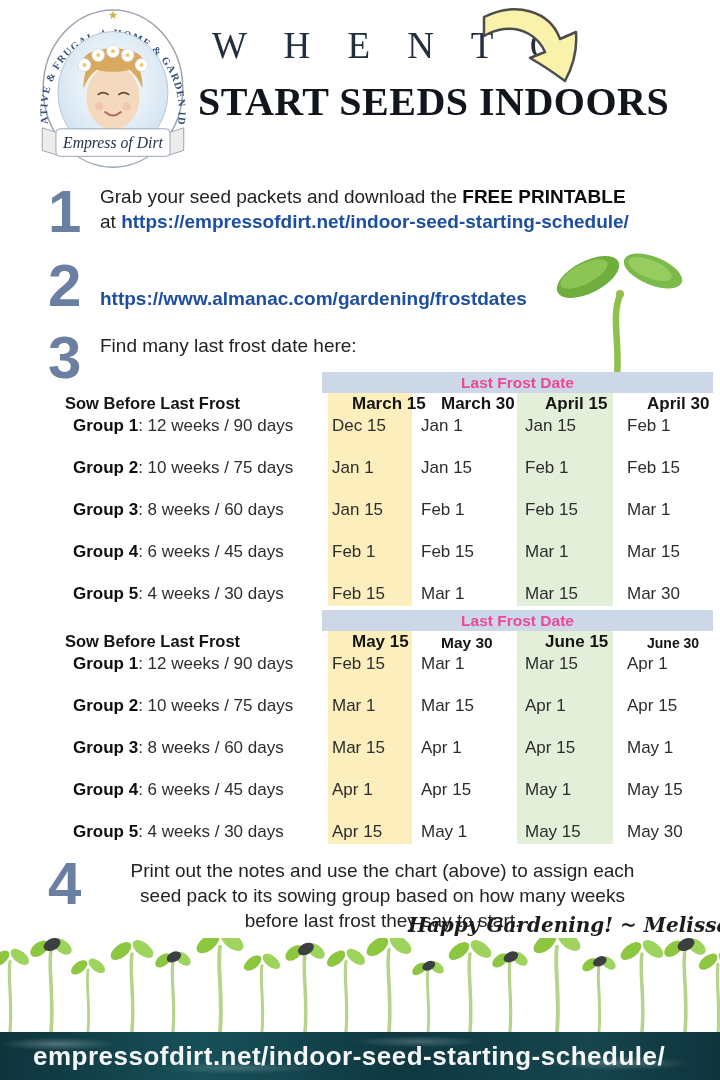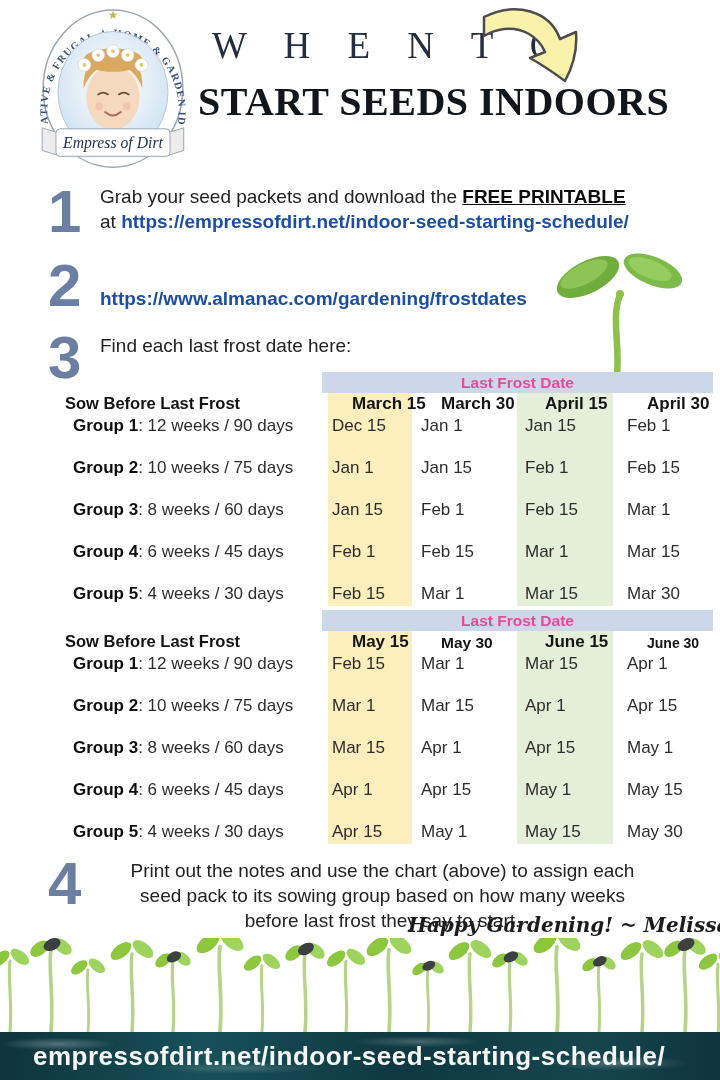--- a/index.html
+++ b/index.html
@@ -14,21 +14,21 @@
           font-weight:bold;font-size:40px;color:#11161c;white-space:nowrap;letter-spacing:.5px;}
   .subtitle{position:absolute;left:200px;top:122px;font-size:37px;color:#8f9093;
             letter-spacing:4px;white-space:nowrap;}
   .arrow{position:absolute;left:468px;top:3px;width:136px;height:88px;}
 
   
   .stepnum{position:absolute;left:48px;font-size:60px;font-weight:bold;color:#6a7fa2;line-height:.92;}
   .n1{top:184px}.n2{top:258px}.n3{top:330px}.n4{top:856px}
   .steptext{position:absolute;left:100px;font-size:19px;line-height:25px;color:#222;}
   .s1{top:184px}.s2{top:261px}.s3{top:333px}.s4{top:858px;width:565px;text-align:center;}
-  .steptext b{color:#0c0c0c;text-decoration:underline;}
+  .steptext b{color:#0c0c0c;}
   .link{color:#1c4fa1;font-weight:bold;text-decoration:none;cursor:pointer;}
 
   .seedling{position:absolute;left:540px;top:238px;width:165px;height:138px;}
 
   
   .ftable{position:absolute;left:60px;width:655px;height:236px;}
   #t1{top:372px}#t2{top:610px}
   .band{position:absolute;}
   .band.blue{left:262px;top:0;width:391px;height:21px;background:#ccd7e8;}
   .band.yellow{left:268px;top:21px;width:84px;height:213px;background:#fceebd;}
@@ -131,21 +131,21 @@
     <span> at </span><a class="link">https://empressofdirt.net/indoor-seed-starting-schedule/</a>
   </div>
 
   <div class="stepnum n2">2</div>
   <div class="steptext s2">
     <br>
     <a class="link">https://www.almanac.com/gardening/frostdates</a>
   </div>
 
   <div class="stepnum n3">3</div>
-  <div class="steptext s3">Find each last frost date here:</div>
+  <div class="steptext s3">Find many last frost date here:</div>
 
   <svg class="seedling" viewBox="0 0 165 136">
     <path d="M 77,136 C 80,104 71,78 80,56" stroke="#8fc04c" stroke-width="6.5" fill="none" stroke-linecap="round"></path>
     <ellipse cx="48" cy="38" rx="34" ry="16" fill="#6fae3c" transform="rotate(-27 48 38)"></ellipse>
     <ellipse cx="44" cy="35" rx="26" ry="10" fill="#8cc455" transform="rotate(-27 44 35)"></ellipse>
     <ellipse cx="113" cy="32" rx="31" ry="14" fill="#7cbb4a" transform="rotate(22 113 32)"></ellipse>
     <ellipse cx="110" cy="30" rx="23" ry="9" fill="#97cc60" transform="rotate(22 110 30)"></ellipse>
     <circle cx="80" cy="55" r="4" fill="#8fc04c"></circle>
   </svg>
 

